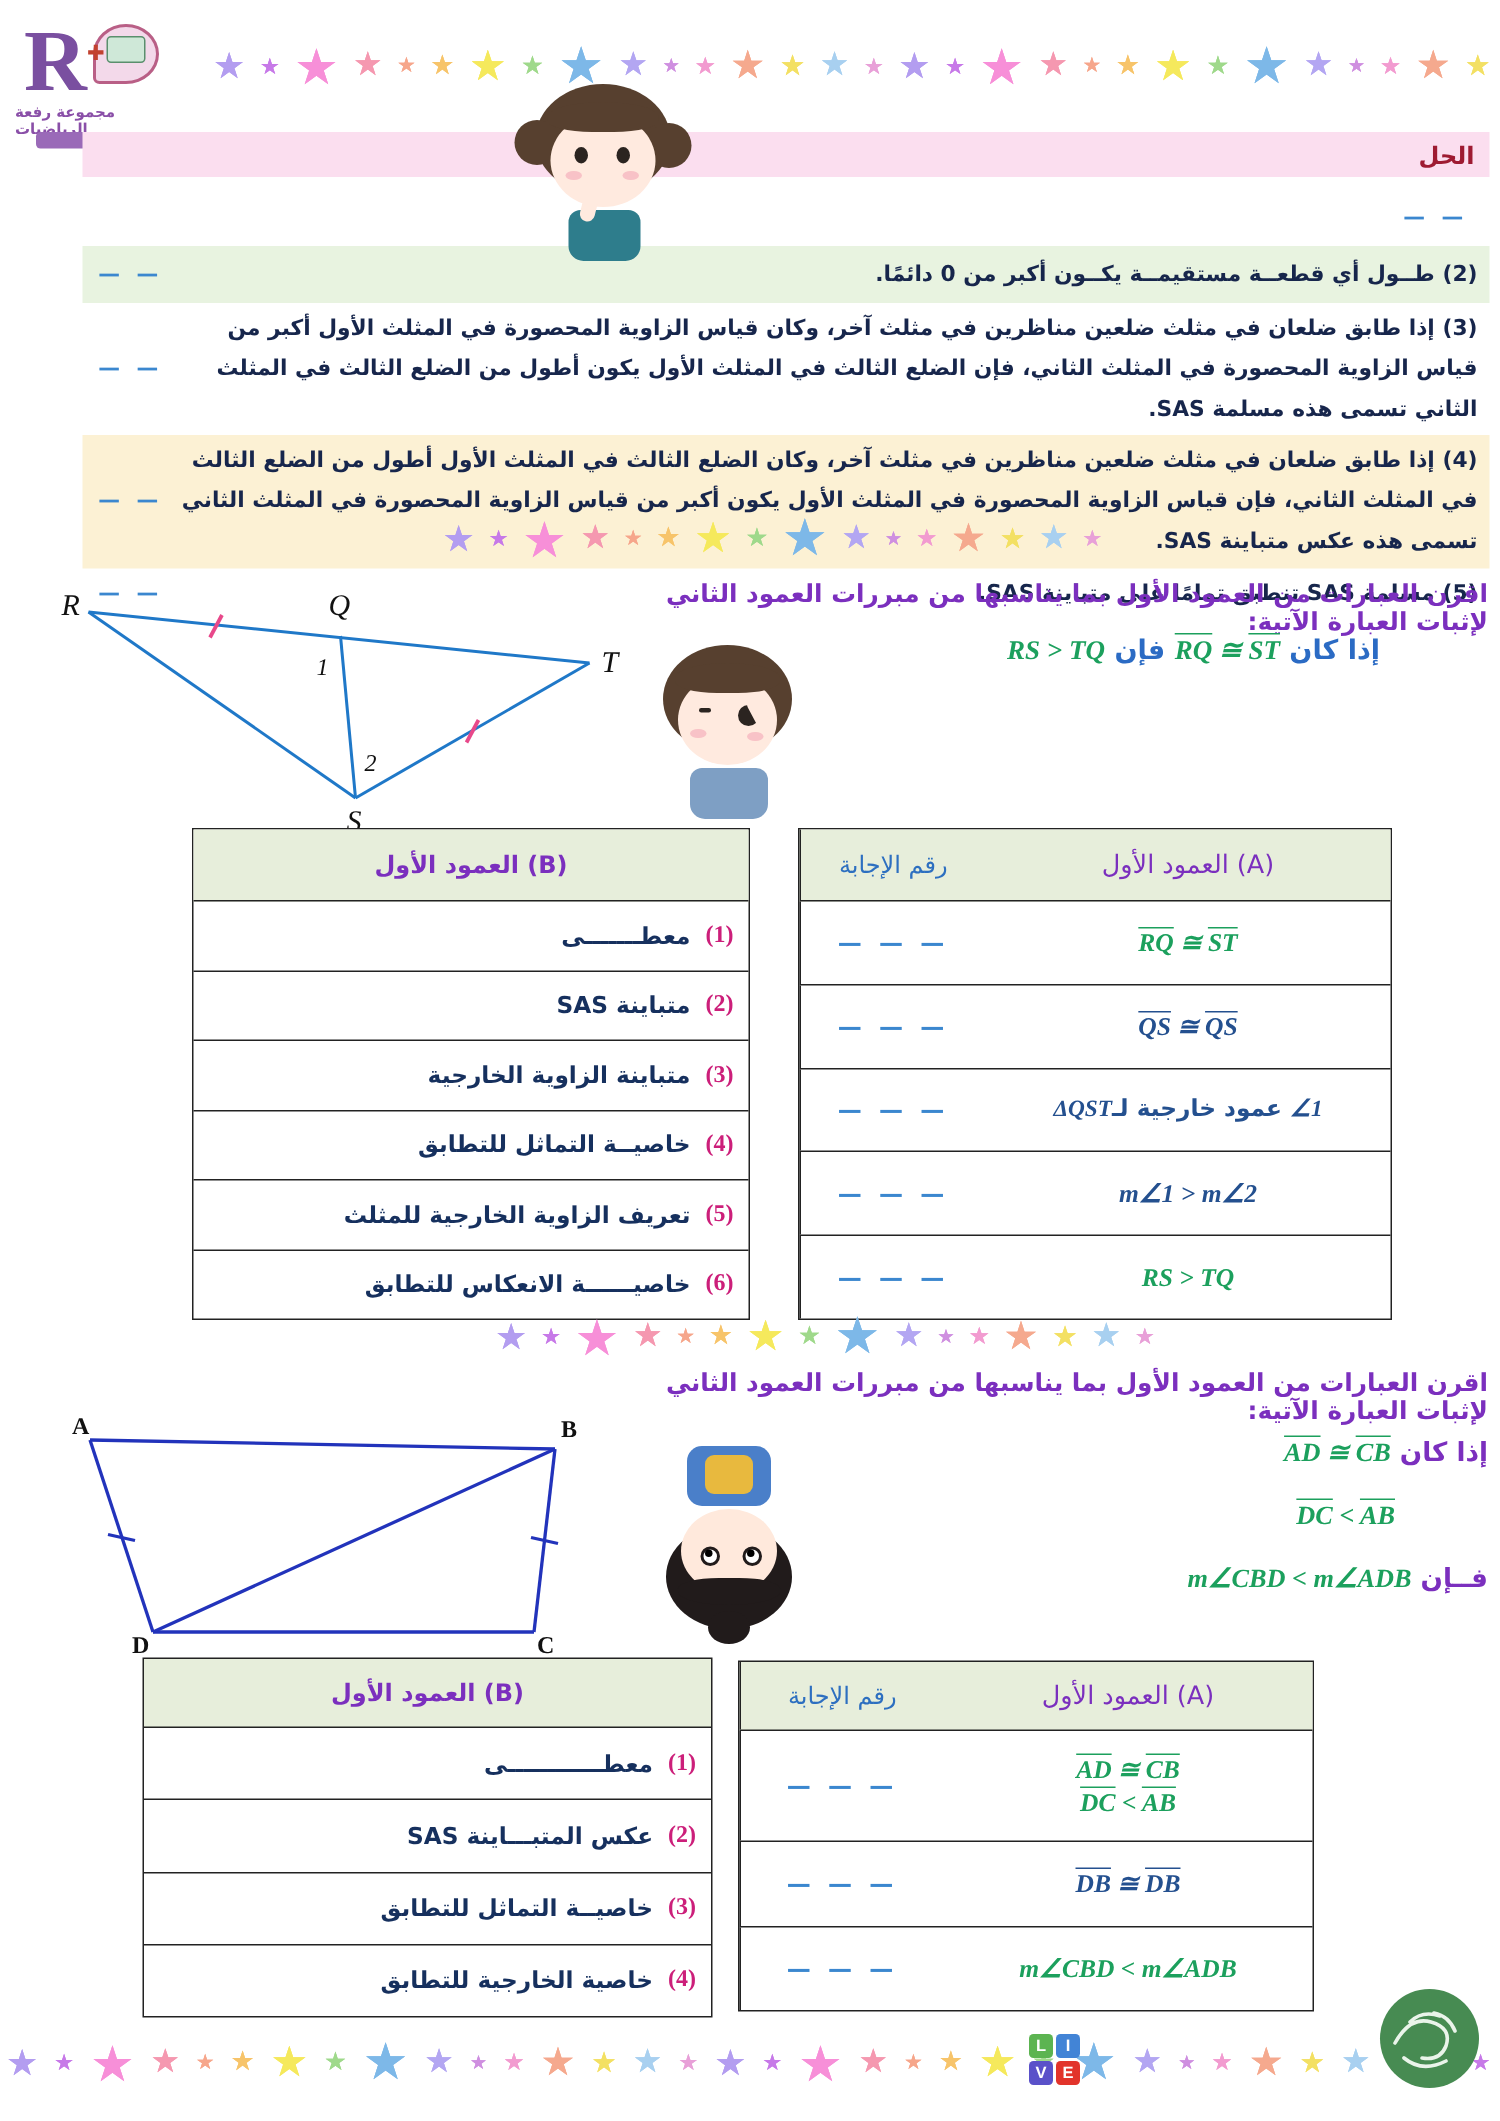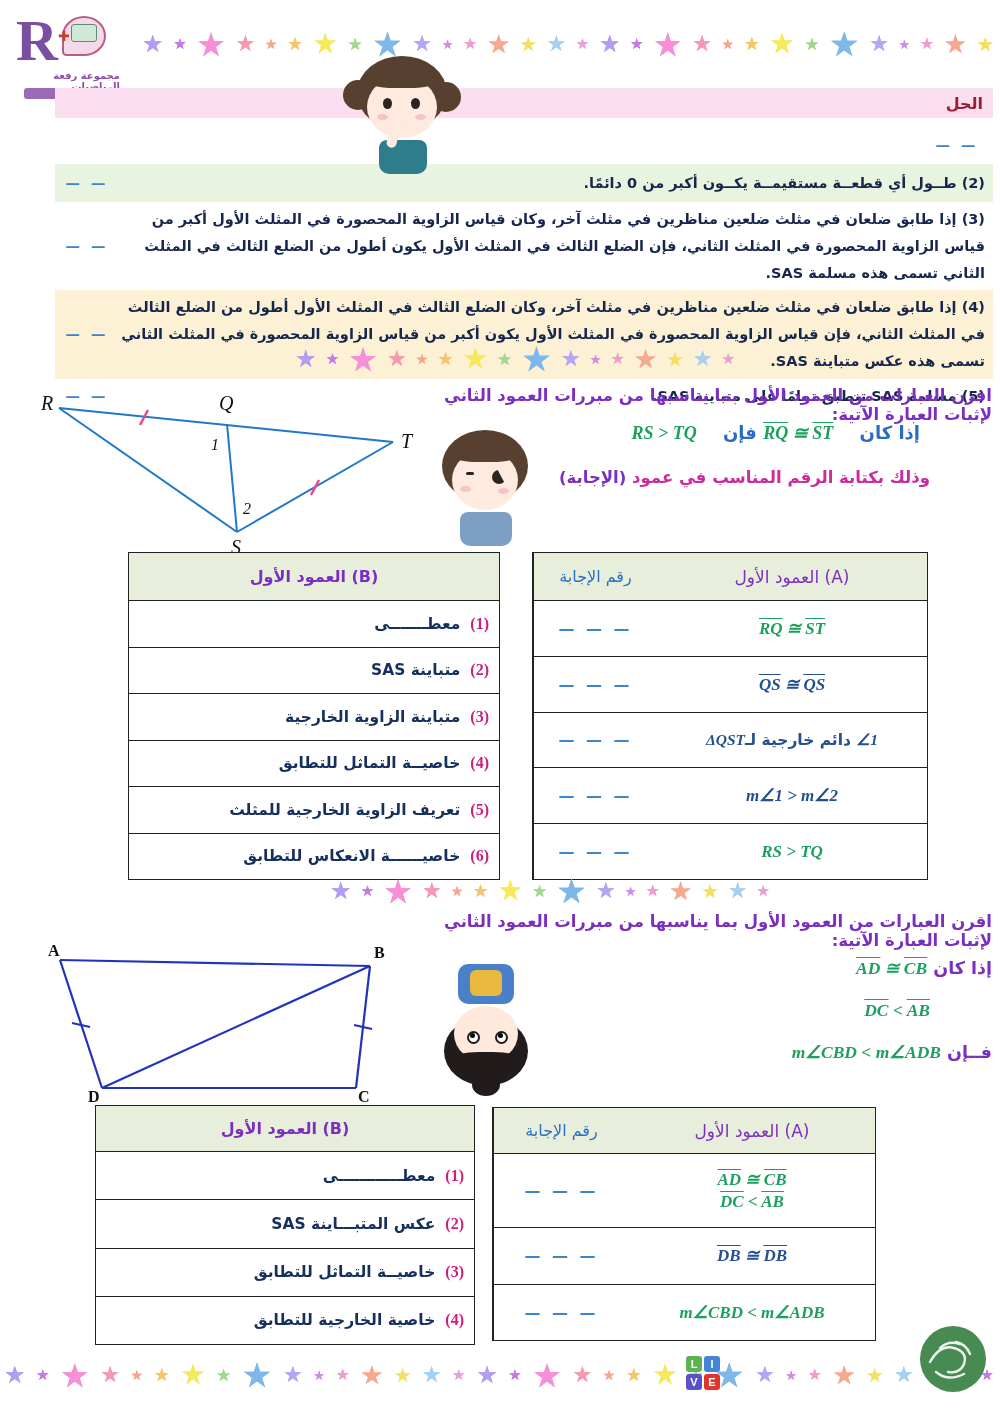--- a/index.html
+++ b/index.html
@@ -8,21 +8,21 @@
     position:relative; width:1000px; height:1414px; margin:0 auto;
     background:#ffffff; overflow:hidden;
     font-family:"DejaVu Sans", sans-serif;
   }
   
   .logo { position:absolute; left:10px; top:12px; width:135px; height:92px; }
   .logo-r { position:absolute; left:6px; top:0; font-family:"Liberation Serif",serif; font-size:58px; font-weight:700; color:#7a4fa0; line-height:1; }
   .logo-burst { position:absolute; left:52px; top:4px; width:44px; height:40px; border-radius:50% 50% 50% 10%; background:#f3d9ea; border:2px solid #b95f86; }
   .logo-burst .bk { position:absolute; left:7px; top:6px; width:26px; height:18px; background:#cfe8d8; border:1px solid #5a8f6d; border-radius:3px; }
   .logo-burst .cr { position:absolute; left:-6px; top:10px; color:#c2412f; font-size:14px; font-weight:700; }
-  .logo-ar { position:absolute; left:0; top:58px; width:110px; text-align:right; color:#8a4fa8; font-size:10px; font-weight:700; }
+  .logo-ar { position:absolute; left:0; top:58px; width:110px; text-align:left; color:#8a4fa8; font-size:10px; font-weight:700; }
   .logo-badge { position:absolute; left:14px; top:76px; width:80px; height:11px; background:#9a6ab8; border-radius:3px; }
   
   .star-row { position:absolute; display:flex; align-items:center; justify-content:space-between; pointer-events:none; }
   .star-row .star { display:inline-block; line-height:1; text-shadow:0 0 0; }
   
   .qheader { position:absolute; left:55px; top:88px; width:938px; height:30px; background:#fbdeef; display:flex; flex-direction:row; align-items:center; justify-content:space-between; padding:0 10px; direction:rtl; }
   .qheader .title { font-size:16px; font-weight:700; color:#1c2b52; }
   .qheader .title .mk { color:#d81b8c; }
   .qheader .sol { font-size:16px; font-weight:700; color:#9e1b32; }
   
@@ -33,21 +33,21 @@
   .stmt .blank { min-width:56px; text-align:center; }
   .bg-green { background:#e8f3e0; }
   .bg-cream { background:#fcf1d4; }
   .blank { color:#3b87cf; font-weight:700; letter-spacing:3px; white-space:nowrap; direction:ltr; }
   
   .sec-title { position:absolute; direction:rtl; text-align:right; font-size:16.5px; font-weight:700; color:#7b2fbe; }
   .math { font-family:"Liberation Serif", serif; font-style:italic; font-weight:700; direction:ltr; unicode-bidi:isolate; }
   .green { color:#1ca05d; } .navy { color:#24508f; }
   .ovl { text-decoration:overline; }
   .cond-line { position:absolute; direction:rtl; text-align:right; font-size:18px; font-weight:700; }
-  .kw-blue { color:#2b6bc4;margin-left:20px; } .kw-purple { color:#7b2fbe; }
+  .kw-blue { color:#2b6bc4; } .kw-purple { color:#7b2fbe; }
   .note-line { position:absolute; direction:rtl; text-align:right; font-size:16.5px; font-weight:700; color:#cc2a9e; }
   .note-line .ans-w { color:#7b2fbe; }
   
   .diagram { position:absolute; }
   .diagram text { font-family:"Liberation Serif", serif; }
   
   .tbl { position:absolute; border:1.5px solid #222; background:#fff; display:flex; flex-direction:column; }
   .tbl-head { background:#e7eedb; border-bottom:1.5px solid #222; display:flex; align-items:center; justify-content:center; font-weight:700; }
   .hd-purple { color:#7b2fbe; font-size:16px; }
   .hd-blue { color:#2d6fc0; font-size:16px; }
@@ -208,23 +208,20 @@
     <text x="176" y="62" font-size="16" font-style="italic" fill="#111">1</text>
     <text x="208" y="126" font-size="16" font-style="italic" fill="#111">2</text>
   </svg>
 
   <div class="cond-line" style="left:540px; top:422px; width:380px;">
     <span class="kw-blue">إذا كان</span>
     <span class="math green"><span class="ovl">RQ</span> <span>≅</span> <span class="ovl">ST</span></span>
     <span class="kw-blue">فإن</span>
     <span class="math green">RS &gt; TQ</span>
   </div>
-  <div class="note-line" style="left:540px; top:468px; width:390px;">
-    <span>وذلك بكتابة الرقم المناسب في عمود </span><span class="ans-w">(الإجابة)</span>
-  </div>
 
   <div class="avatar" style="left:432px; top:428px; width:110px; height:122px; z-index:3;">
     <div class="g-hair" style="left:10px; top:2px; width:86px; height:72px;"></div>
     <div class="g-face" style="left:20px; top:22px; width:66px; height:60px;"></div>
     <div class="g-hair" style="left:18px; top:14px; width:70px; height:20px; border-radius:50% 50% 40% 40%;"></div>
     <div class="g-eye" style="left:34px; top:44px; width:8px; height:3px; border-radius:2px;"></div>
     <div class="g-eye" style="left:60px; top:42px; width:14px; height:14px;"></div>
     <div class="g-blush" style="left:28px; top:58px;"></div>
     <div class="g-blush" style="left:66px; top:60px;"></div>
     <div class="g-body" style="left:28px; top:84px; width:52px; height:34px; background:#7e9fc4;"></div>
@@ -278,21 +275,21 @@
         </div>
       <div class="cellVal">
           <span class="math navy"><span class="ovl">QS</span> <span>≅</span> <span class="ovl">QS</span></span>
         </div>
     </div>
     <div class="rowA" style="flex:1;">
       <div class="cellAns colsplit" style="width:124px;">
           <span class="blank">— — —</span>
         </div>
       <div class="cellVal">
-          <span class="mixed-rtl"><span class="math navy">∠1</span> <span>دائم خارجية لـ</span><span class="math navy">ΔQST</span></span>
+          <span class="mixed-rtl"><span class="math navy">∠1</span> <span>عمود خارجية لـ</span><span class="math navy">ΔQST</span></span>
         </div>
     </div>
     <div class="rowA" style="flex:1;">
       <div class="cellAns colsplit" style="width:124px;">
           <span class="blank">— — —</span>
         </div>
       <div class="cellVal">
           <span class="math navy">m∠1 &gt; m∠2</span>
         </div>
     </div>

